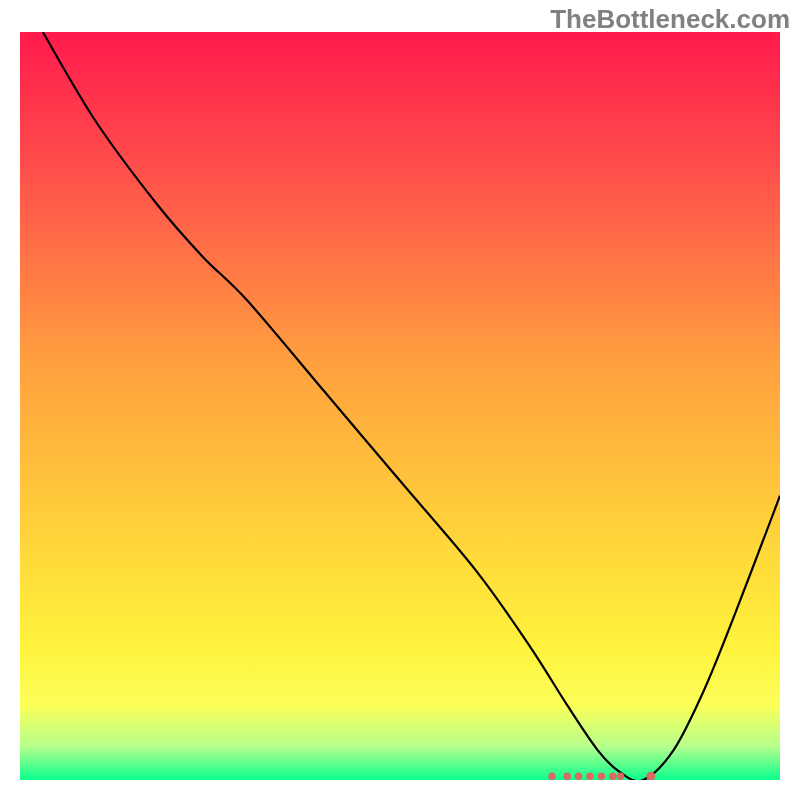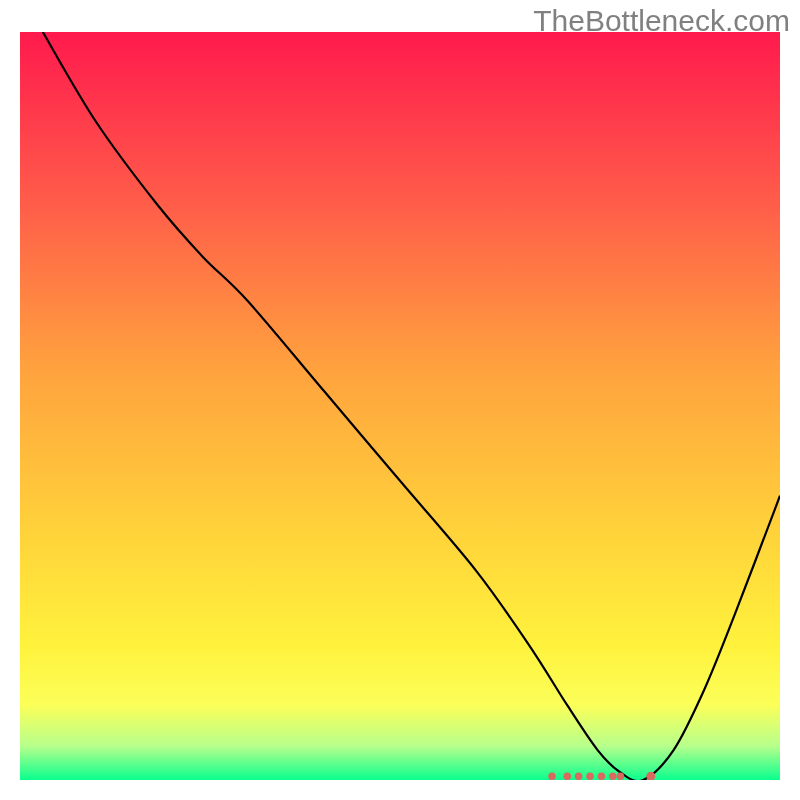--- a/index.html
+++ b/index.html
@@ -1,23 +1,23 @@
 <!DOCTYPE html>
 <html><head>
 <meta charset="utf-8">
 <style>
   * { margin: 0; padding: 0; box-sizing: border-box; }
   body { width: 800px; height: 800px; background: #ffffff; position: relative; font-family: Arial, sans-serif; }
   .watermark {
     position: absolute;
     top: 4px;
     right: 10px;
-    font-size: 30px;
+    font-size: 26px;
     color: #808080;
-    font-weight: normal;
+    font-weight: bold;
     z-index: 10;
   }
   .plot-area {
     position: absolute;
     left: 20px;
     top: 32px;
     width: 760px;
     height: 748px;
   }
   .gradient-bg {

